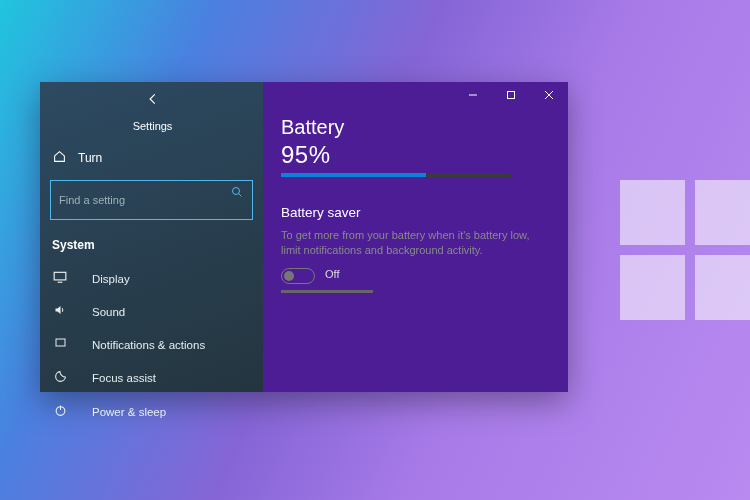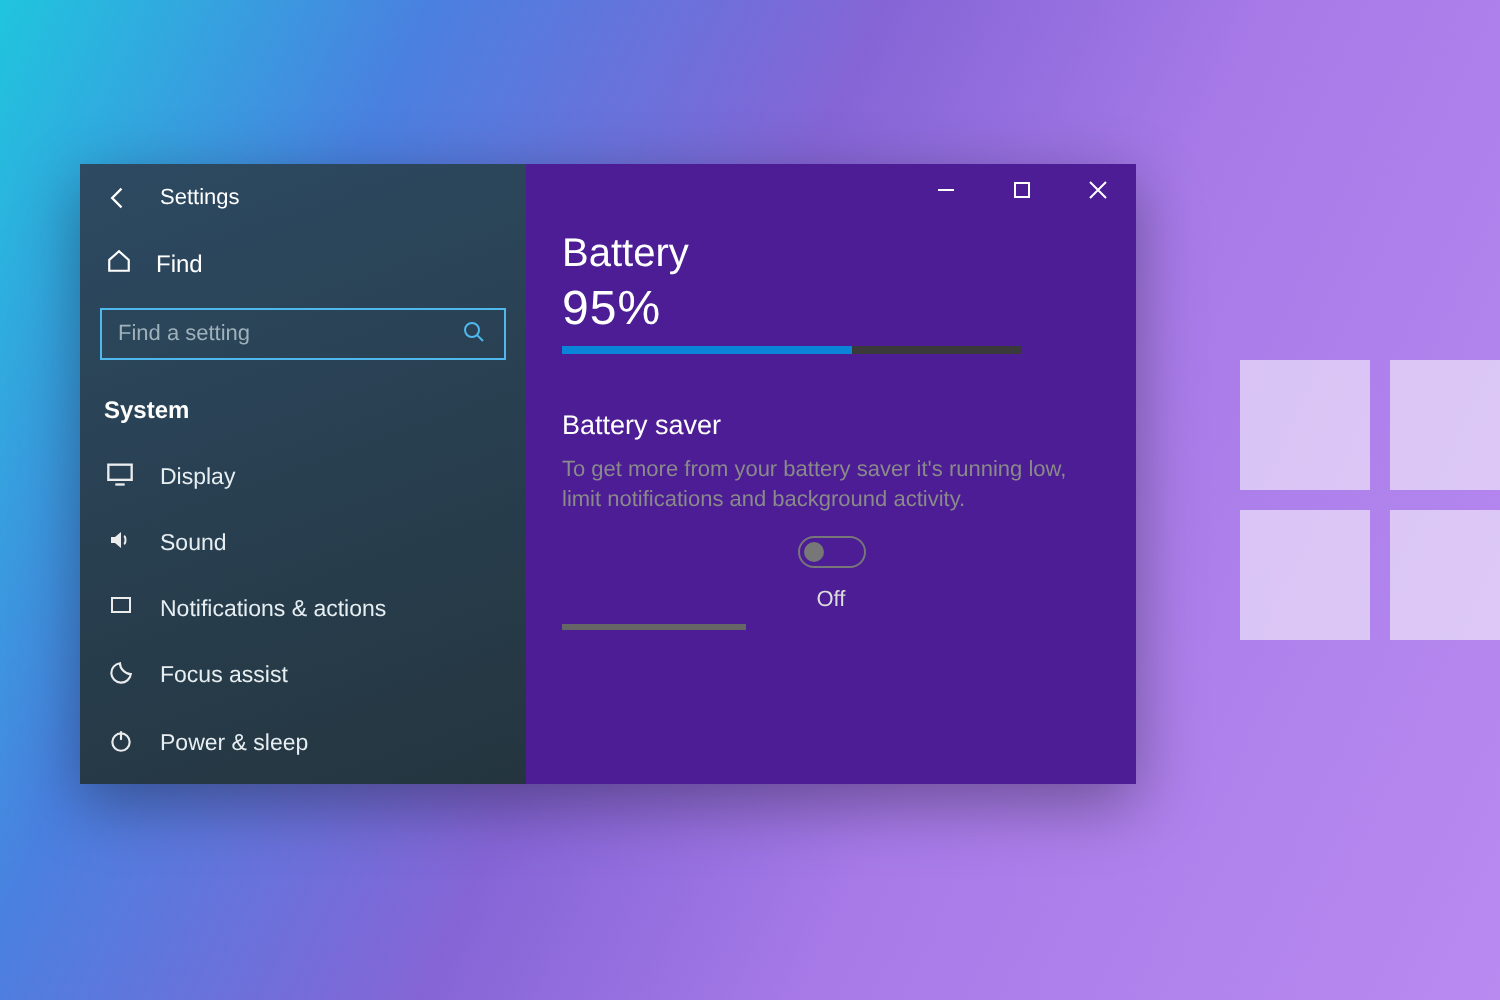--- a/index.html
+++ b/index.html
@@ -36,50 +36,51 @@
     color: #fff;
     font-size: 12px;
     padding-top: 8px;
     position: relative;
   }
   .titlebar-left {
     display: flex;
     align-items: center;
     gap: 14px;
     padding: 2px 10px 10px 12px;
+    flex-direction: column;
   }
   .back-btn { width: 14px; height: 14px; display:flex; align-items:center; justify-content:center; color:#fff; }
   .app-title { font-size: 11px; color: #fff; }
   .home-row {
     display: flex; align-items: center; gap: 12px;
     padding: 8px 12px;
   }
   .home-row .icon { width: 14px; text-align:center; }
   .search-wrap { padding: 6px 10px 10px 10px; }
   .search {
     width: 100%;
-    height: 26px;
+    height: 40px;
     background: transparent;
     border: 1px solid #4fb9ee;
     color: #cfd8dd;
     font-size: 11px;
     padding: 0 24px 0 8px;
     outline: none;
   }
   .search::placeholder { color: #9fb2bb; }
   .search-icon {
     position: absolute;
     margin-left: -22px;
     margin-top: 6px;
     color: #4fb9ee;
     font-size: 12px;
   }
   .cat-title { font-weight: 600; font-size: 12px; padding: 8px 12px 10px 12px; }
   .nav-item {
-    display: flex; align-items: center; gap: 12px;
+    display: flex; align-items: center; gap: 24px;
     padding: 9px 12px;
     font-size: 11.5px;
     color: #e6eef2;
     cursor: default;
   }
   .nav-item .icon { width: 16px; text-align:center; font-size: 12px; opacity:.9; }
 
   .content {
     flex: 1;
     background: #4c1d95;
@@ -101,21 +102,21 @@
   .percent { font-size: 24px; font-weight: 300; margin-top: 2px; letter-spacing: 0.5px; }
   .progress {
     width: 230px; height: 4px;
     background: #3a3a3a;
     margin-top: 4px;
     position: relative;
   }
   .progress-fill { position:absolute; left:0; top:0; height:100%; background:#0a84d8; }
   .section-title { font-size: 13.5px; font-weight: 400; margin-top: 28px; }
   .section-desc { font-size: 11px; color: #8a8a8a; margin-top: 8px; line-height: 1.35; max-width: 270px; }
-  .toggle-row { display:flex; align-items:center; gap:10px; margin-top:10px;flex-direction:column; }
+  .toggle-row { display:flex; align-items:flex-start; gap:10px; margin-top:10px; }
   .toggle {
     width: 34px; height: 16px;
     border: 1px solid #777;
     border-radius: 10px;
     position: relative;
   }
   .toggle-knob {
     position:absolute; left:2px; top:2px;
     width: 10px; height: 10px; border-radius:50%;
     background: #777;
@@ -145,21 +146,21 @@
       </span>
       <span class="app-title">Settings</span>
     </div>
 
     <div class="home-row">
       <span class="icon">
         <svg width="13" height="13" viewBox="0 0 24 24" fill="none" stroke="#fff" stroke-width="2">
             <path d="M3 11l9-8 9 8v10H3z"></path>
           </svg>
       </span>
-      <span>Find</span>
+      <span>Turn</span>
     </div>
 
     <div class="search-wrap">
       <input class="search" placeholder="Find a setting" style="">
       <span class="search-icon">
         <svg width="12" height="12" viewBox="0 0 24 24" fill="none" stroke="#4fb9ee" stroke-width="2">
             <circle cx="10" cy="10" r="7"></circle>
             <path d="M21 21l-6-6"></path>
           </svg>
       </span>
@@ -231,21 +232,21 @@
       </div>
     </div>
 
     <div class="page-title">Battery</div>
     <div class="percent">95%</div>
     <div class="progress">
       <div class="progress-fill" style="width:63%"></div>
     </div>
 
     <div class="section-title">Battery saver</div>
-    <div class="section-desc">To get more from your battery saver it's running low, limit notifications and background activity.</div>
+    <div class="section-desc">To get more from your battery when it's battery low, limit notifications and background activity.</div>
 
     <div class="toggle-row">
       <div class="toggle">
         <div class="toggle-knob"></div>
       </div>
       <span class="toggle-label">Off</span>
     </div>
 
     <div class="slider-track"></div>
   </div>

